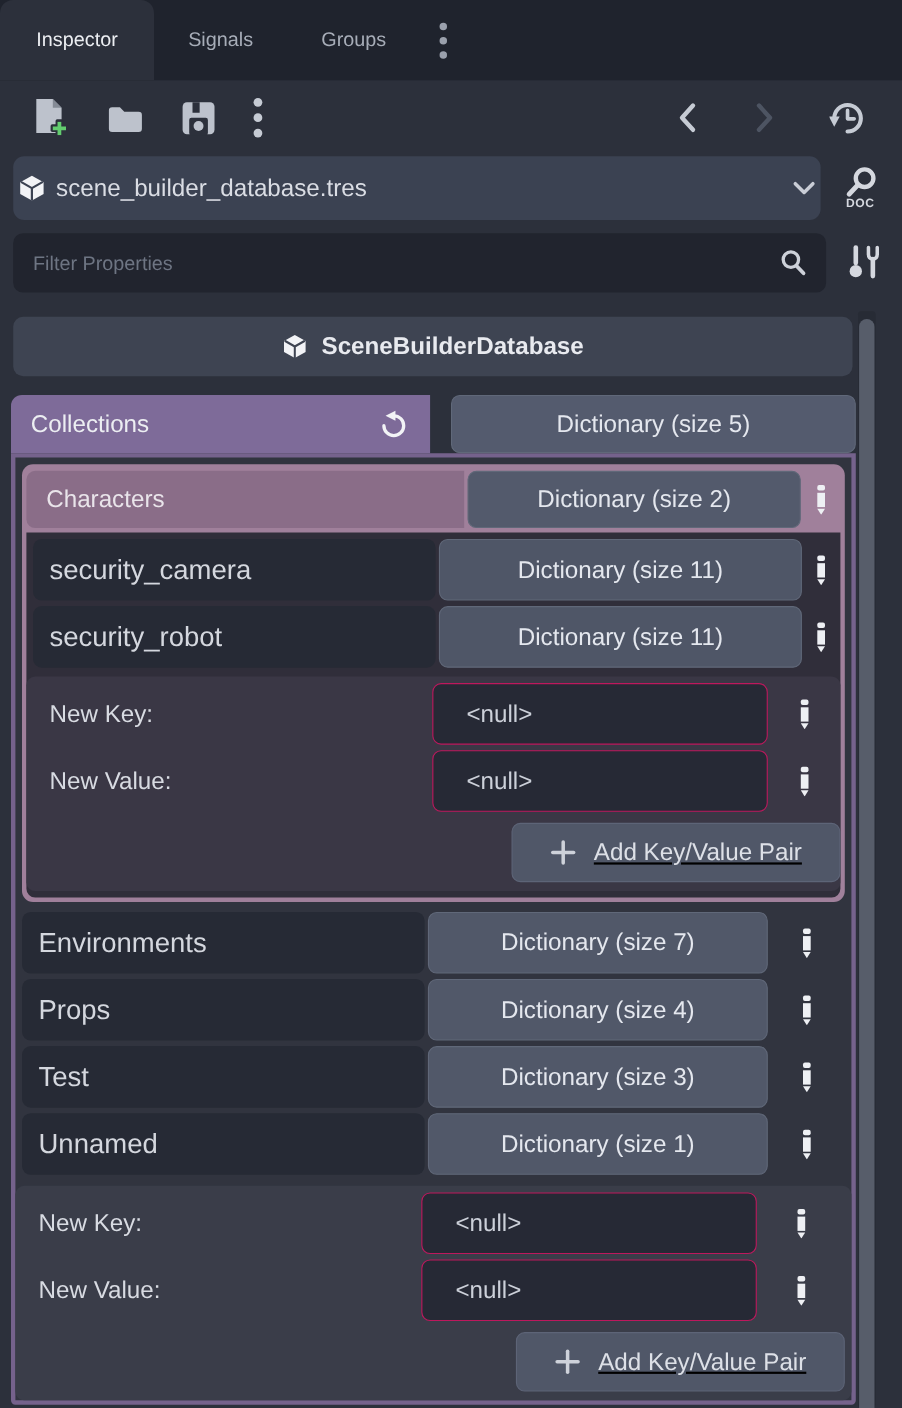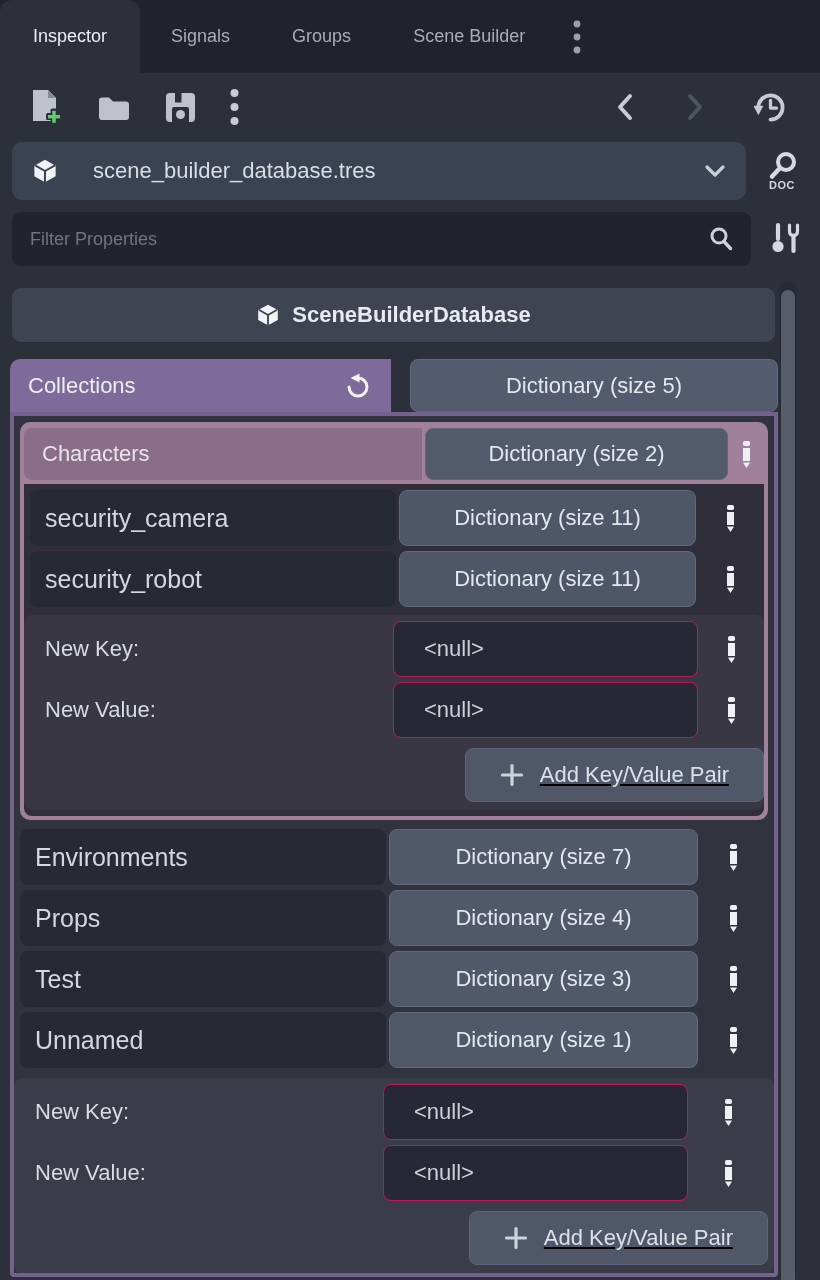--- a/index.html
+++ b/index.html
@@ -15,21 +15,21 @@
   .tab.active{background:#2c303b;border-radius:12px 12px 0 0;color:#eceef2;padding:0 33px;}
   .tabmenu{margin-left:auto;display:flex;align-items:center;padding:0 16px;}
   
   .toolbar{margin-top:6px;height:56px;display:flex;align-items:center;padding:0 16px;}
   .tbtn{background:none;border:none;padding:0;margin:0 17px;display:flex;align-items:center;cursor:pointer;}
   .tbtn:first-child{margin-left:12px;}
   .tb-right{margin-left:auto;display:flex;align-items:center;gap:14px;}
   
   .pickrow{margin-top:5px;display:flex;align-items:center;padding:0 12px;gap:10px;height:61px;}
   .respicker{flex:1;height:58px;background:#3b4252;border-radius:10px;display:flex;align-items:center;
-    padding:0 20px;gap:35px;border:none;cursor:pointer;}
+    padding:0 4px;gap:9px;border:none;cursor:pointer;}
   .respicker .rname{font-size:22px;color:#dadde4;}
   .respicker .chev{margin-left:auto;}
   .docbtn{width:52px;background:none;border:none;display:flex;flex-direction:column;align-items:center;
     gap:0;cursor:pointer;padding:0;}
   .docbtn .doctxt{font-size:11px;font-weight:bold;color:#d5d8df;letter-spacing:.5px;margin-top:-2px;}
   
   .filterrow{margin-top:10px;display:flex;align-items:center;padding:0 12px;gap:12px;height:56px;}
   .filterbox{flex:1;height:54px;background:#21242e;border-radius:9px;display:flex;align-items:center;padding:0 16px;}
   .filterbox input{flex:1;background:none;border:none;outline:none;font-size:18px;color:#eab308;
     font-family:"Liberation Sans",sans-serif;}
@@ -53,21 +53,21 @@
   .charsec{background:#a0809b;border-radius:10px;padding:4px;}
   .charhead{height:56px;display:flex;align-items:center;}
   .keycell.mauve{width:362px;background:#8a6d88;border-radius:8px 0 0 8px;height:52px;color:#e9e4ea;}
   .charhead .valbtn{width:303px;height:52px;margin-left:3px;background:#535a6c;}
   .pencilcol{flex:1;display:flex;align-items:center;justify-content:center;}
   .pencilbtn{background:none;border:none;padding:4px;cursor:pointer;display:flex;}
   .charinner{background:#302e3a;border-radius:0 0 8px 8px;padding:6px 0 6px 6px;margin-top:2px;}
   .prow{height:56px;display:flex;align-items:center;margin-bottom:5px;}
   .prow .keydark{width:360px;height:56px;background:#262a35;border-radius:8px;display:flex;
     align-items:center;padding:0 15px;font-size:25px;color:#d4d7de;box-sizing:border-box;}
-  .prow .valbtn{width:297px;height:56px;margin-left:3px;box-sizing:border-box;background:#4f5667;}
+  .prow .valbtn{width:330px;height:56px;margin-left:3px;box-sizing:border-box;background:#4f5667;}
   .addsec{border-radius:8px;padding:6px 0;}
   .addsec.inner{background:#3a3745;margin:8px 0 0 -6px;padding-left:6px;}
   .addsec.outer{background:#3a3d49;margin:10px -6px 0 -6px;padding-left:6px;padding-right:6px;}
   .addsec .plainkey{width:360px;padding:0 15px;font-size:22px;color:#d8dbe2;box-sizing:border-box;}
   .nullbtn{width:305px;height:56px;margin-left:3px;box-sizing:border-box;background:#262935;
     border:1px solid #be185d;border-radius:8px;font-size:22px;color:#ccd0d9;text-align:left;
     padding:0 0 0 30px;cursor:pointer;font-family:"Liberation Sans",sans-serif;}
   .addrow{display:flex;justify-content:flex-end;margin-top:10px;margin-bottom:2px;text-decoration:underline;}
   .addbtn{height:54px;padding:0 34px;background:#505768;border:1px solid #5d6477;border-radius:8px;
     display:flex;align-items:center;gap:16px;font-size:22px;color:#dde0e7;cursor:pointer;
@@ -86,23 +86,20 @@
 
 <div class="tabbar">
   <div class="tab active">
     <span>Inspector</span>
   </div>
   <div class="tab">
     <span>Signals</span>
   </div>
   <div class="tab">
     <span>Groups</span>
-  </div>
-  <div class="tab">
-    <span>Scene Builder</span>
   </div>
   <button class="tabmenu tbtn">
     <span>
       <svg width="8" height="42" viewBox="0 0 8 42" fill="#9aa0ac">
         <circle cx="4" cy="8" r="3.4"></circle>
           <circle cx="4" cy="21" r="3.4"></circle>
           <circle cx="4" cy="34" r="3.4"></circle>
       </svg>
     </span>
   </button>

